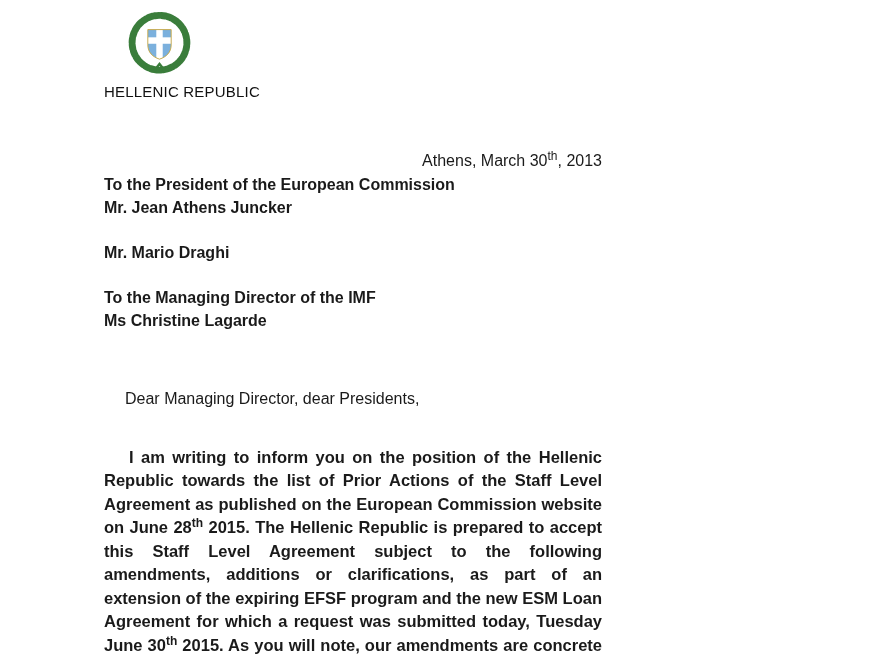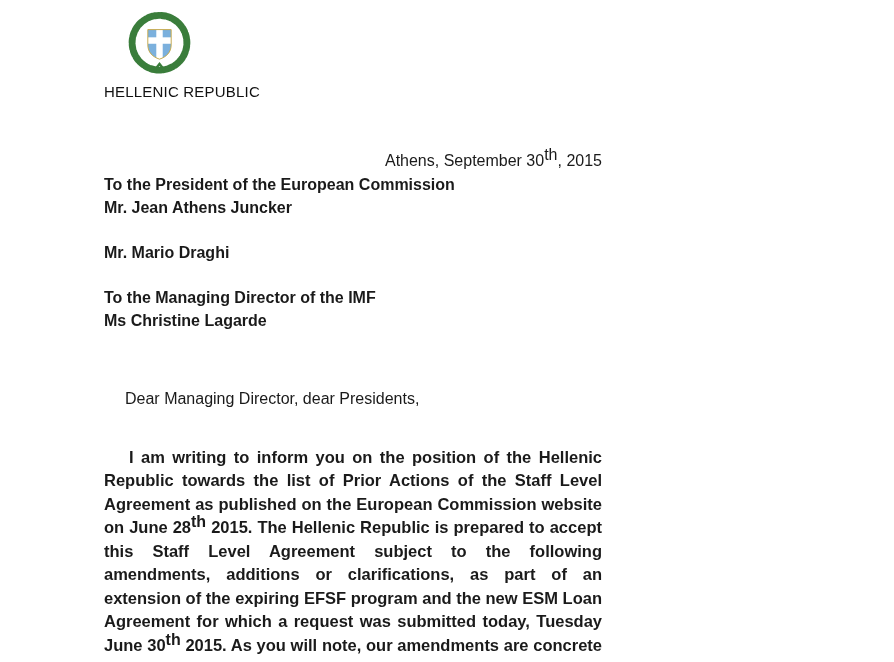--- a/index.html
+++ b/index.html
@@ -32,21 +32,21 @@
     letter-spacing: 0.2px;
     color: #111111;
   }
   .dateline {
     margin-top: 45px;
     text-align: right;
     font-size: 16px;
     line-height: 24px;
   }
   .sup {
-    font-size: 16px;
+    font-size: 12px;
     line-height: 0;
     vertical-align: super;
   }
   .recipients { }
   .recipient { margin-bottom: 22px; }
   .recipient-title, .recipient-name {
     font-weight: 700;
     font-size: 16px;
     line-height: 23px;
   }
@@ -86,21 +86,21 @@
         <g clip-path="url(#shield-clip)">
           <rect x="45.6" y="33" width="8.8" height="41" fill="#ffffff"></rect>
           <rect x="34" y="43.6" width="32" height="8.8" fill="#ffffff"></rect>
         </g>
         <path d="M34 33 H66 V54 C66 64 59.5 70.5 50 73.5 C40.5 70.5 34 64 34 54 Z" fill="none" stroke-width="1.2" stroke="#c9a63a"></path>
       </g>
     </svg>
     <div class="org-line">HELLENIC REPUBLIC</div>
   </header>
 
-  <div class="dateline"><span>Athens, September 30</span><sup class="sup">th</sup><span>, 2015</span></div>
+  <div class="dateline"><span>Athens, March 30</span><sup class="sup">th</sup><span>, 2013</span></div>
 
   <section class="recipients">
     <div class="recipient">
       <div class="recipient-title">To the President of the European Commission</div>
       <div class="recipient-name">Mr. Jean Athens Juncker</div>
     </div>
     <div class="recipient">
       <div class="recipient-name">Mr. Mario Draghi</div>
     </div>
     <div class="recipient">

